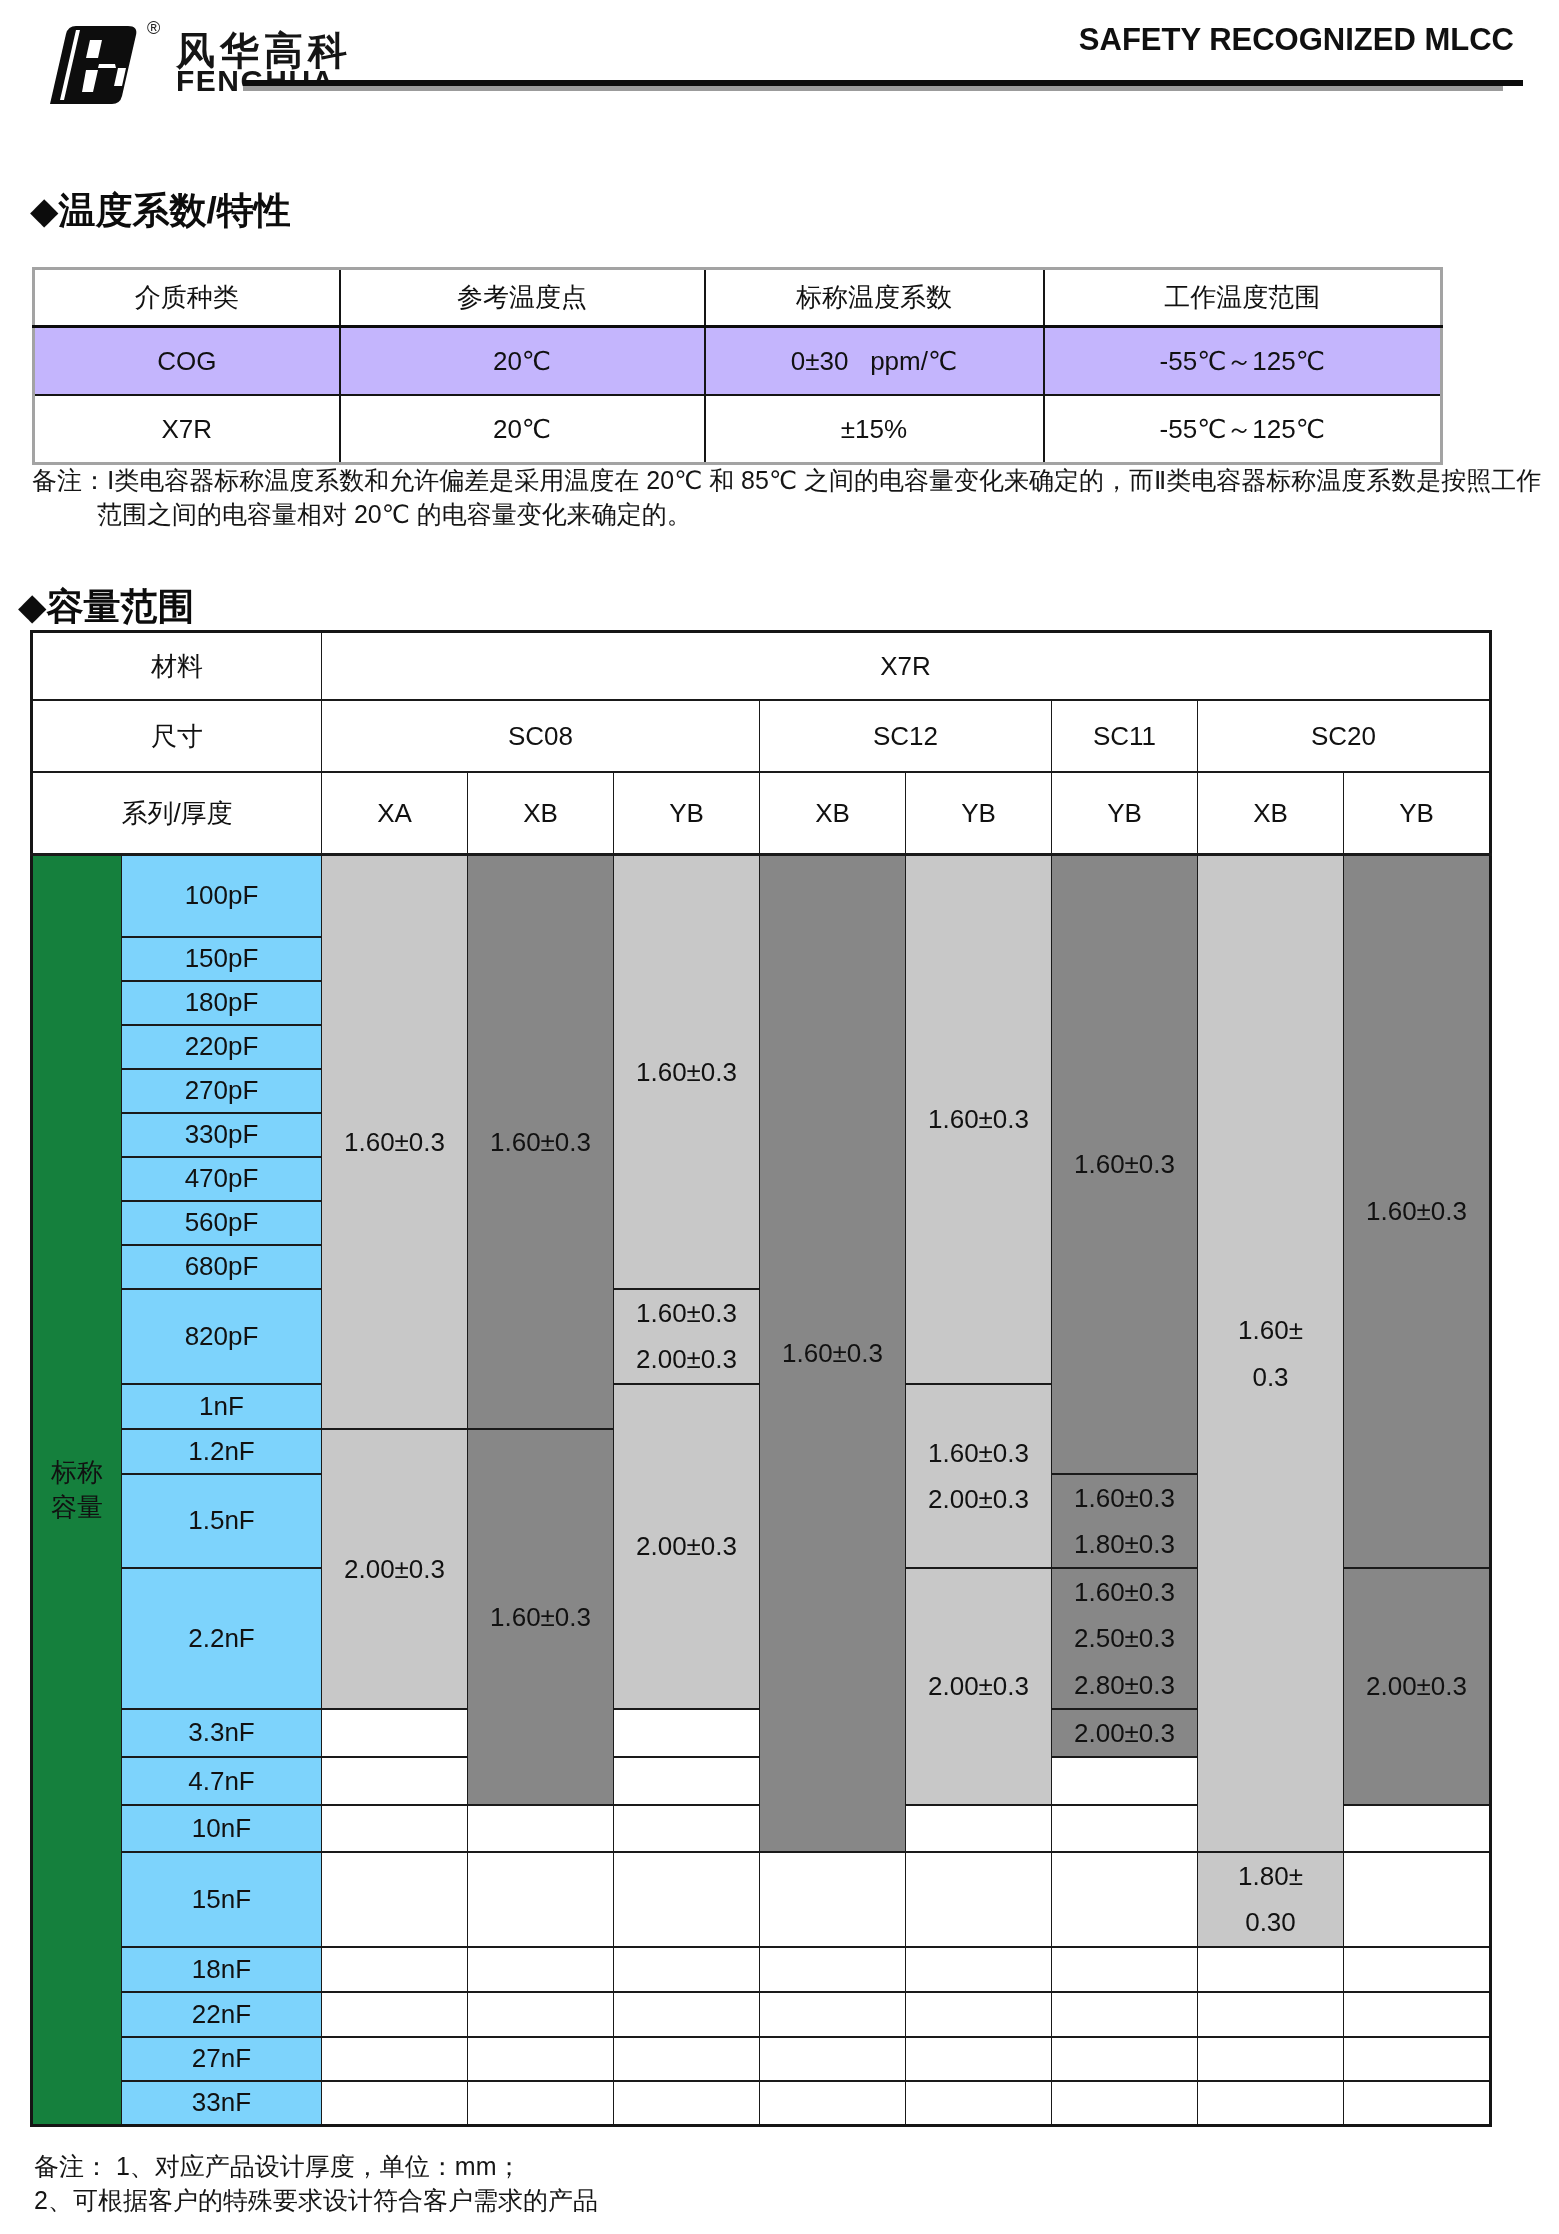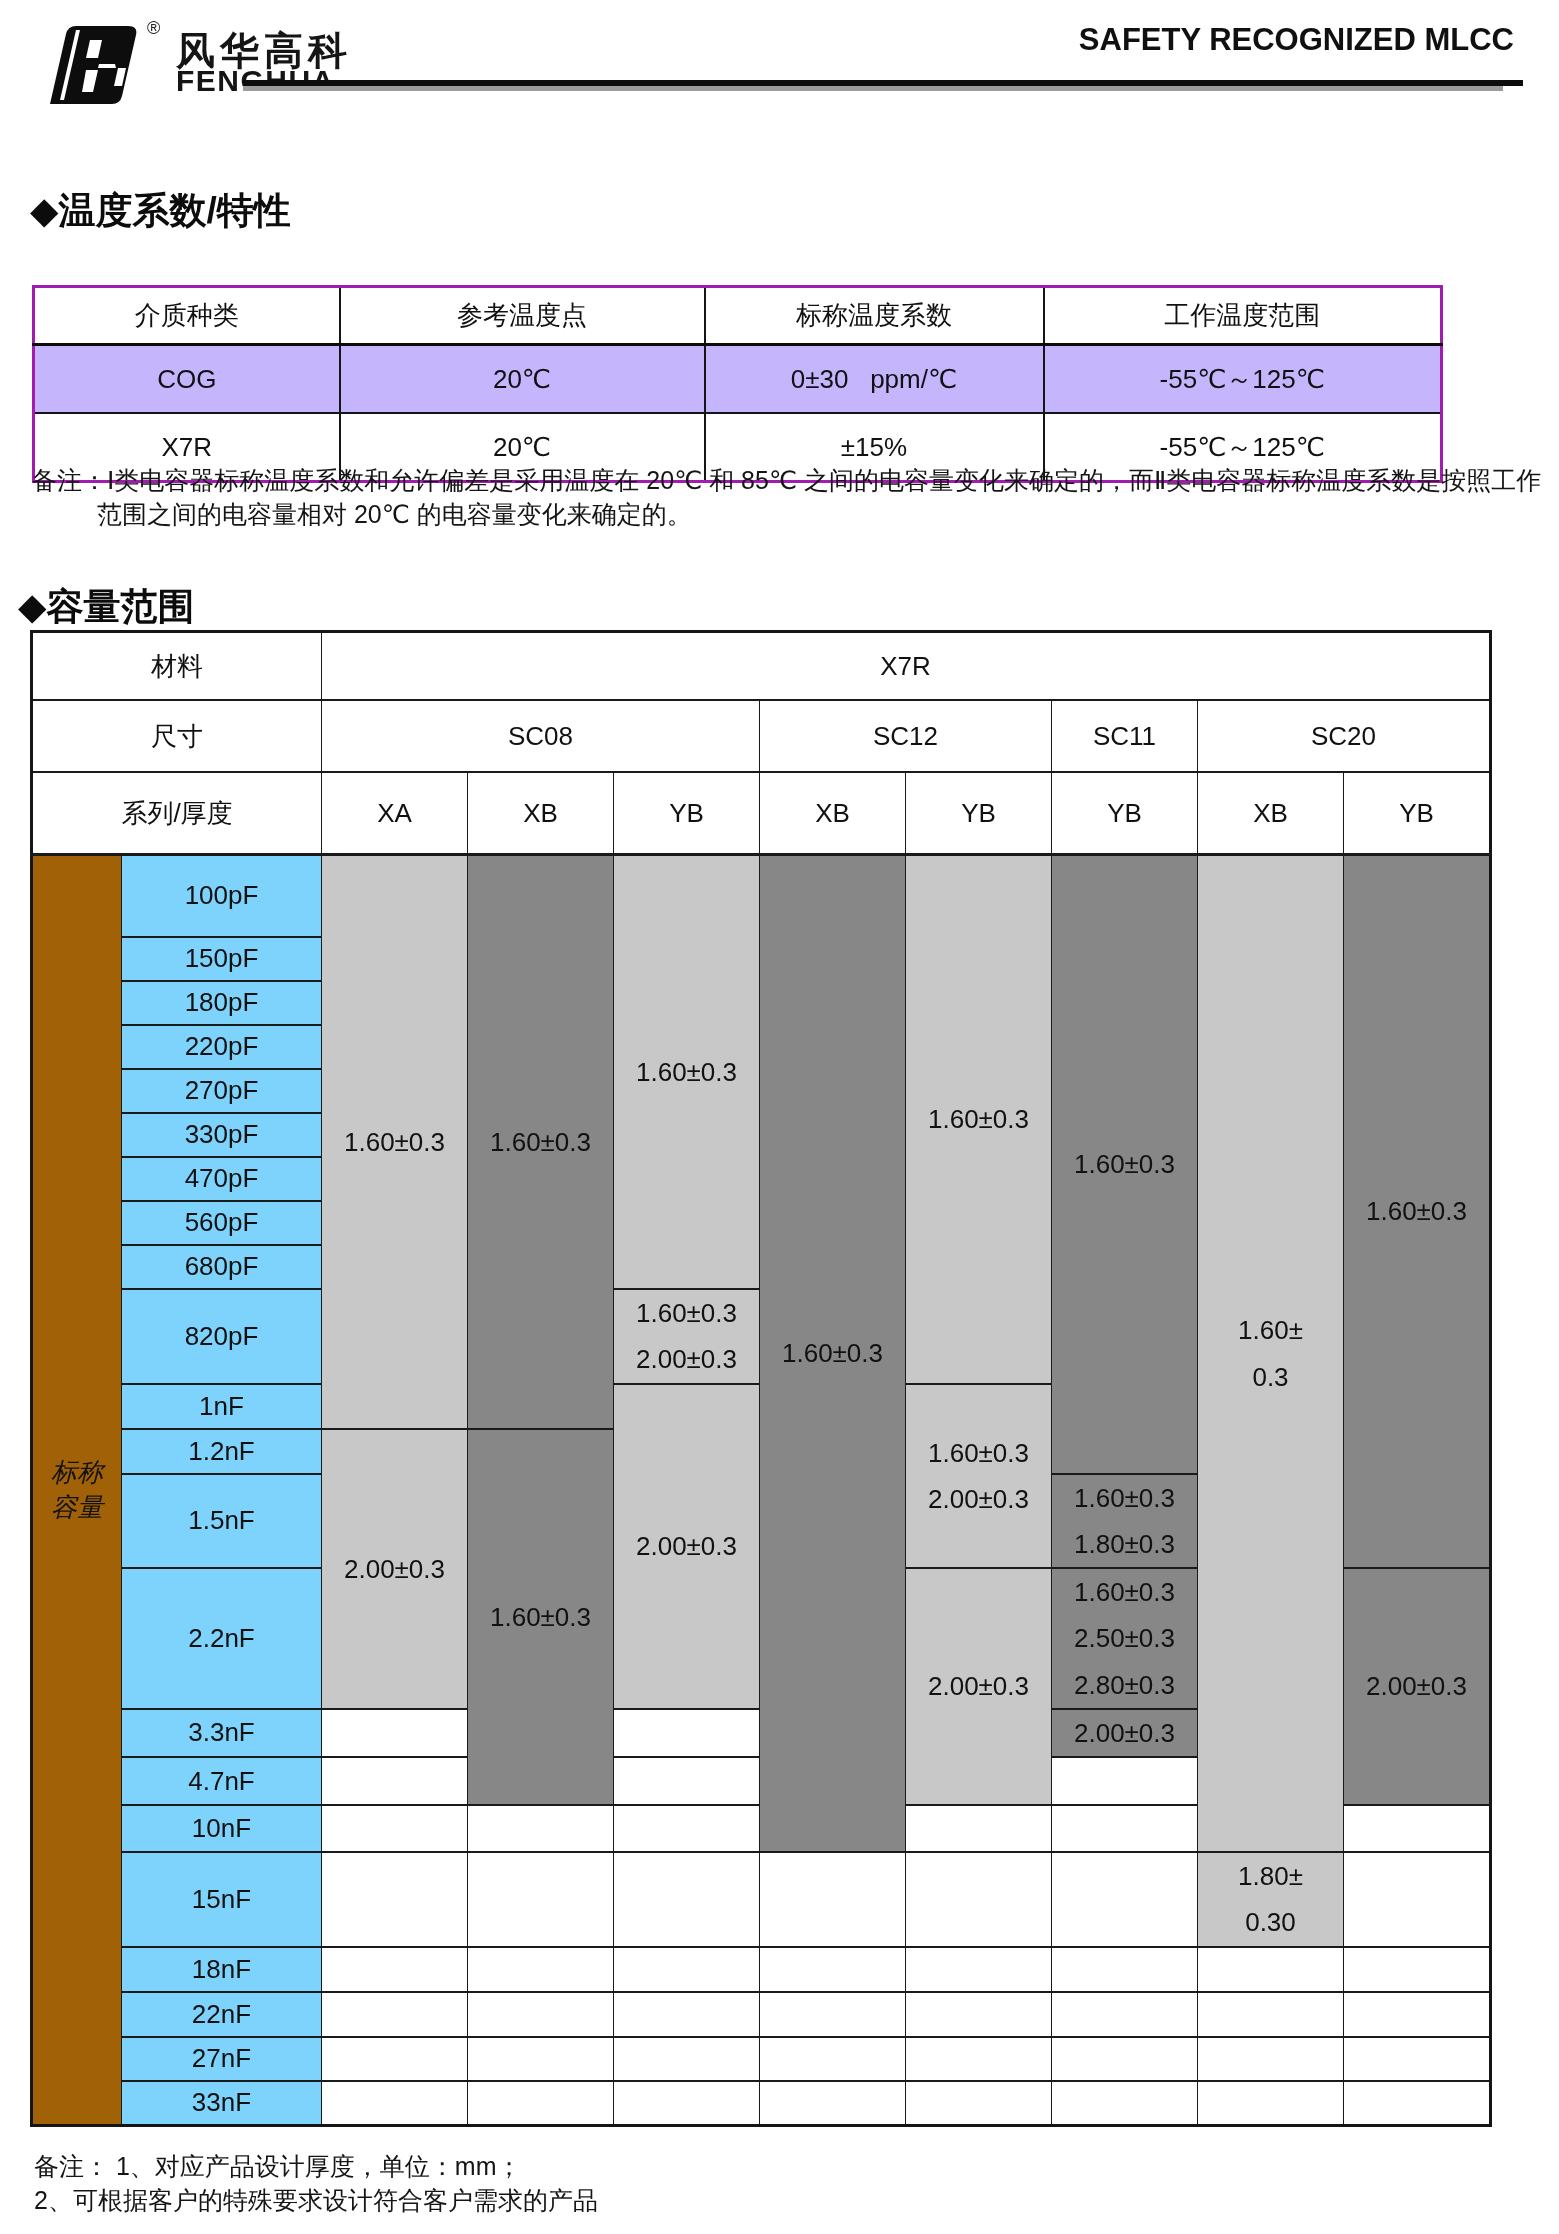--- a/index.html
+++ b/index.html
@@ -19,21 +19,21 @@
   .rule-black{left:243px; top:80px; width:1280px; height:6px; background:#0c0c0c;}
   .rule-gray{left:243px; top:86px; width:1260px; height:5px; background:#9b9b9b;}
 
   
   .sec-title{font-size:37px; font-weight:bold; color:#0c0c0c; line-height:1;}
   .sec-title.s1{left:30px; top:192px;}
   .sec-title.s2{left:18px; top:588px;}
 
   
   table{border-collapse:collapse; table-layout:fixed;}
-  .t1{left:32px; top:285px; border:3px solid #a21caf;}
+  .t1{left:32px; top:267px; border:3px solid #a3a3a3;}
   .t1 td{
     border:2px solid #151515; text-align:center; vertical-align:middle;
     font-size:26px; padding:0; white-space:pre;
   }
   .t1 tr.hrow td{height:55px; border-bottom:3px solid #0c0c0c;}
   .t1 tr.drow td{height:66px;}
   .t1 tr.shaded td{background:#c4b5fd;}
 
   
   .note{font-size:25px; color:#151515; white-space:pre;}
@@ -44,21 +44,21 @@
 
   
   .t2{left:30px; top:630px; border:3px solid #151515;}
   .t2 td{
     border:1px solid #1a1a1a; border-top-width:2px; border-bottom-width:2px;
     text-align:center; vertical-align:middle; font-size:26px; padding:0;
   }
   .t2 tr.h1 td{height:66px;text-align:center;}
   .t2 tr.h2 td{height:70px;}
   .t2 tr.h3 td{height:80px; border-bottom-width:3px;}
-  .t2 td.stub{background:#a16207;font-style:italic;}
+  .t2 td.stub{background:#15803d;}
   .t2 td.stub div{width:2.1em; margin:0 auto; line-height:1.35;}
   .t2 td.cap{background:#7dd3fc;}
   .t2 td.blk div{line-height:1.78;}
   .t2 td.blk.light{background:#c8c8c8;}
   .t2 td.blk.dark{background:#878787;}
   .t2 td.empty{background:#fff;}
 </style>
 </head>
 <body>
 

